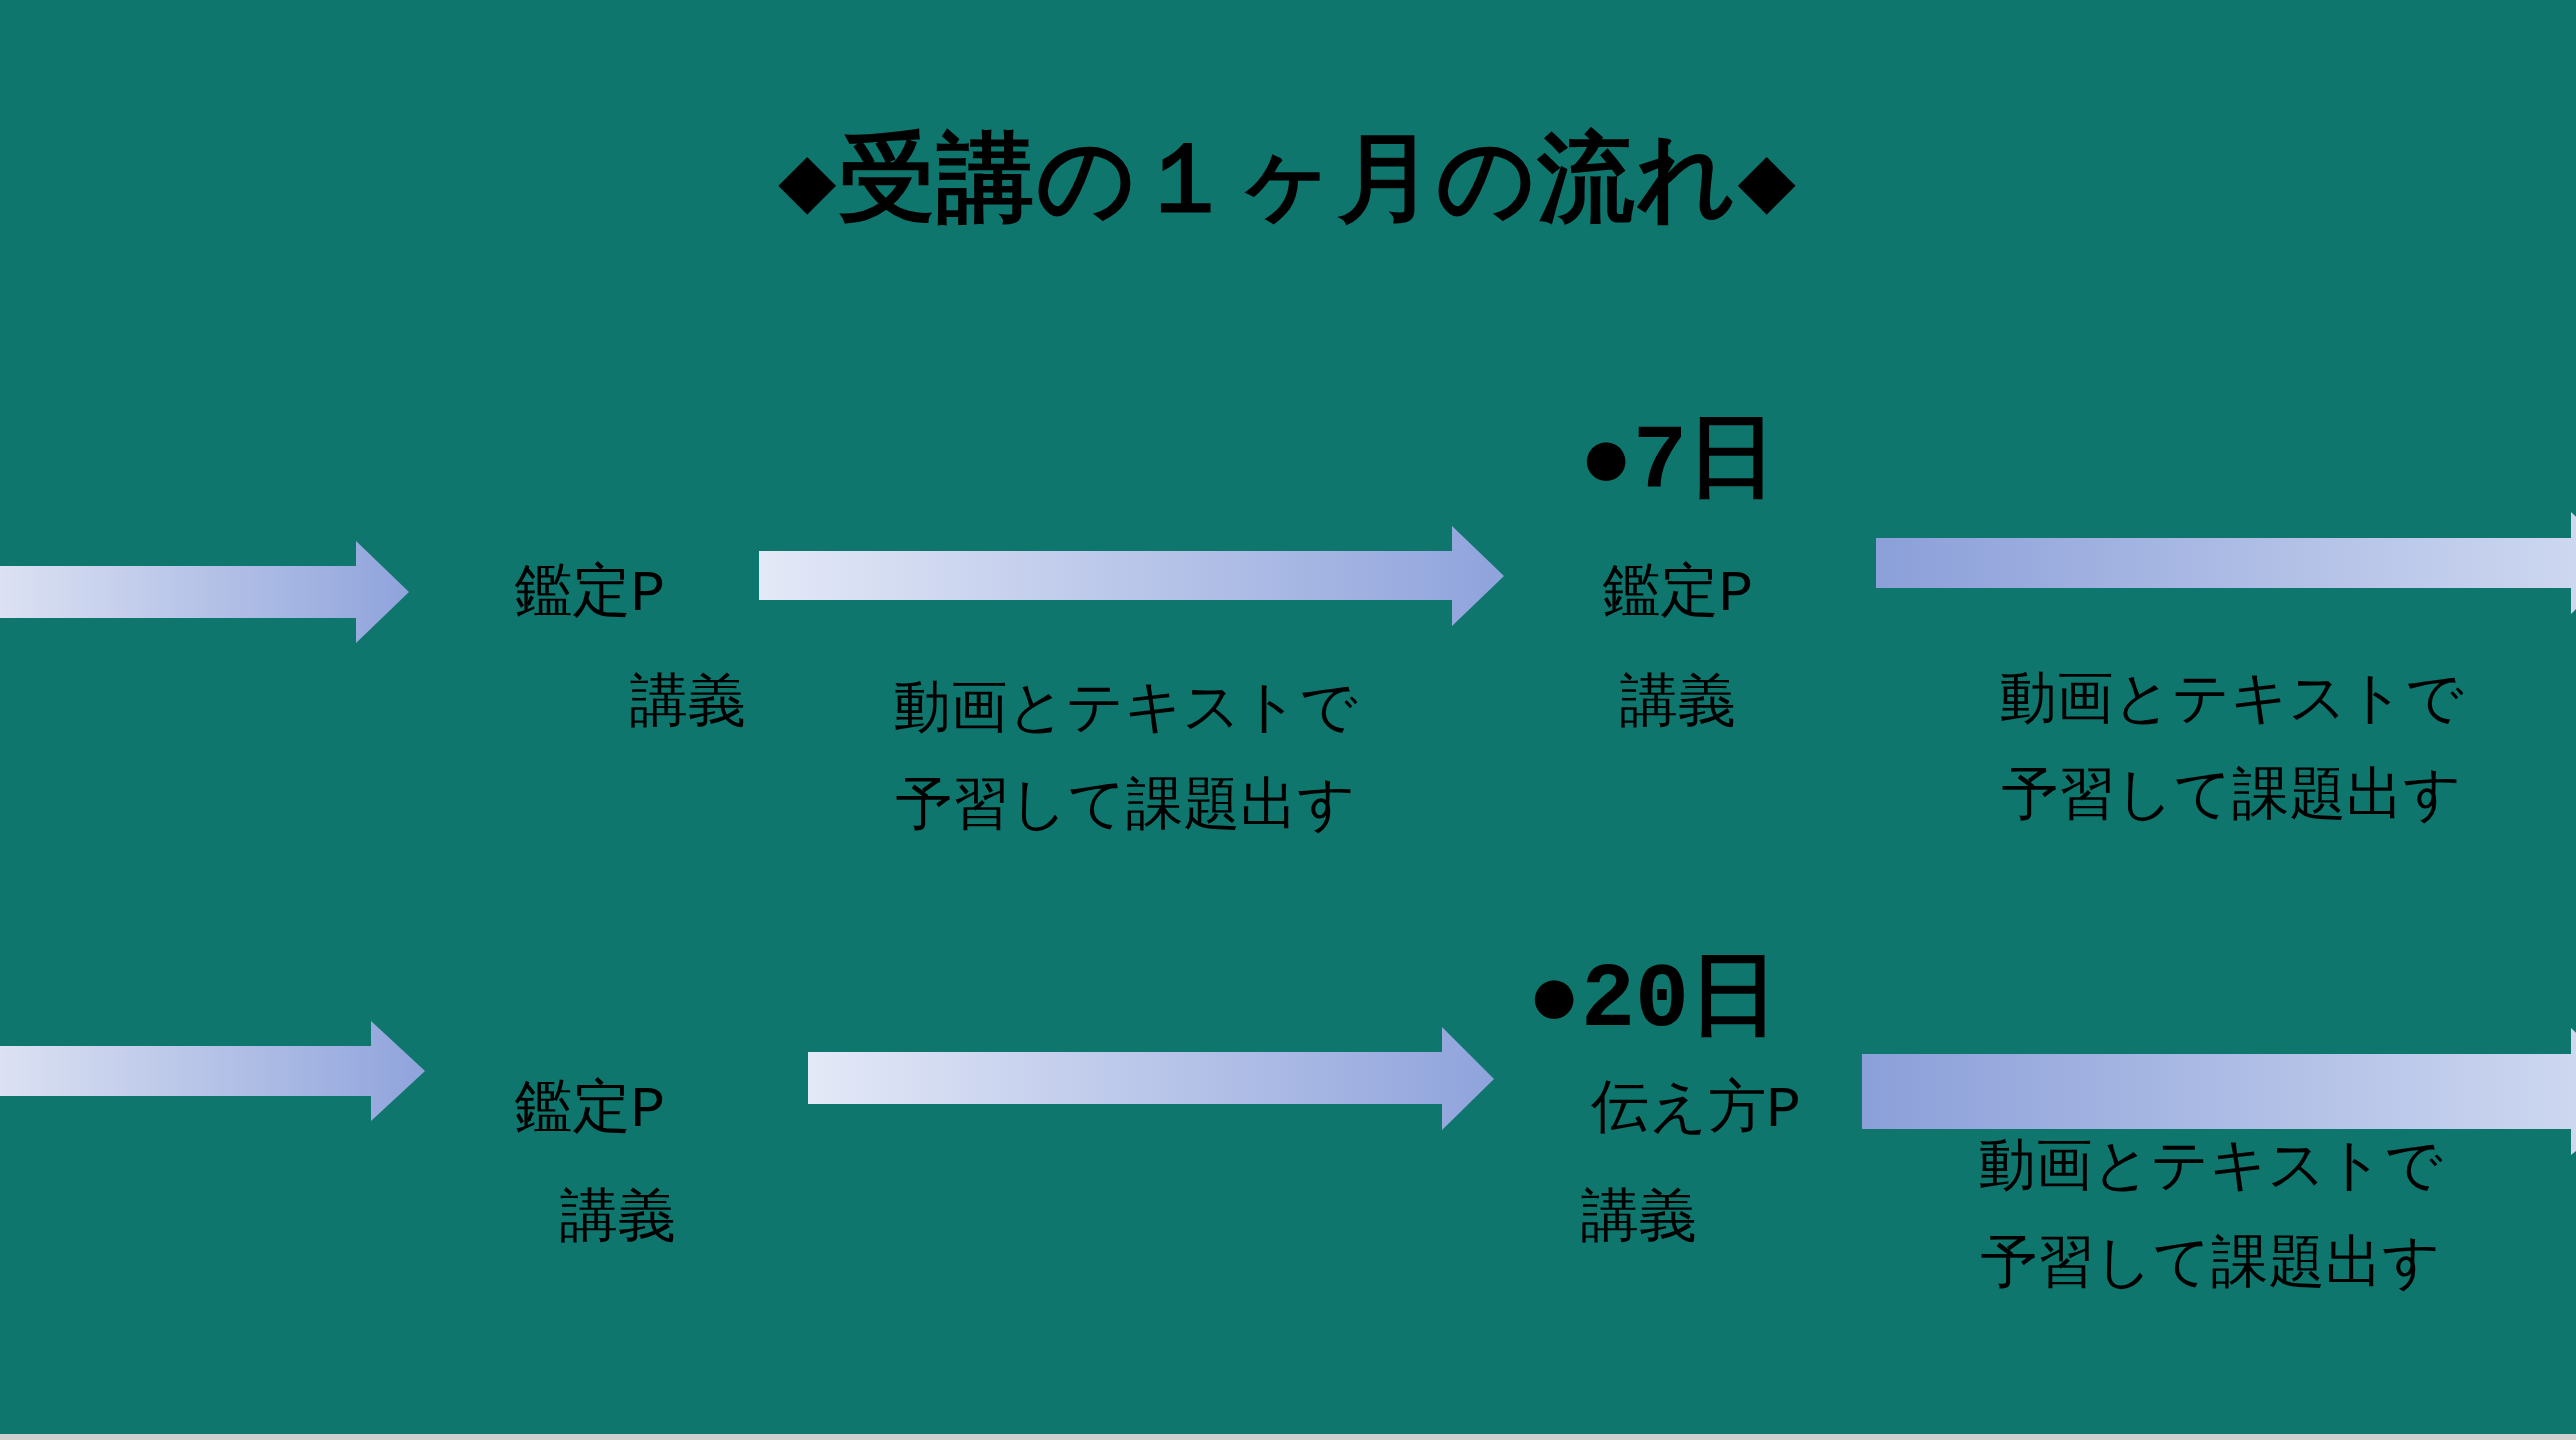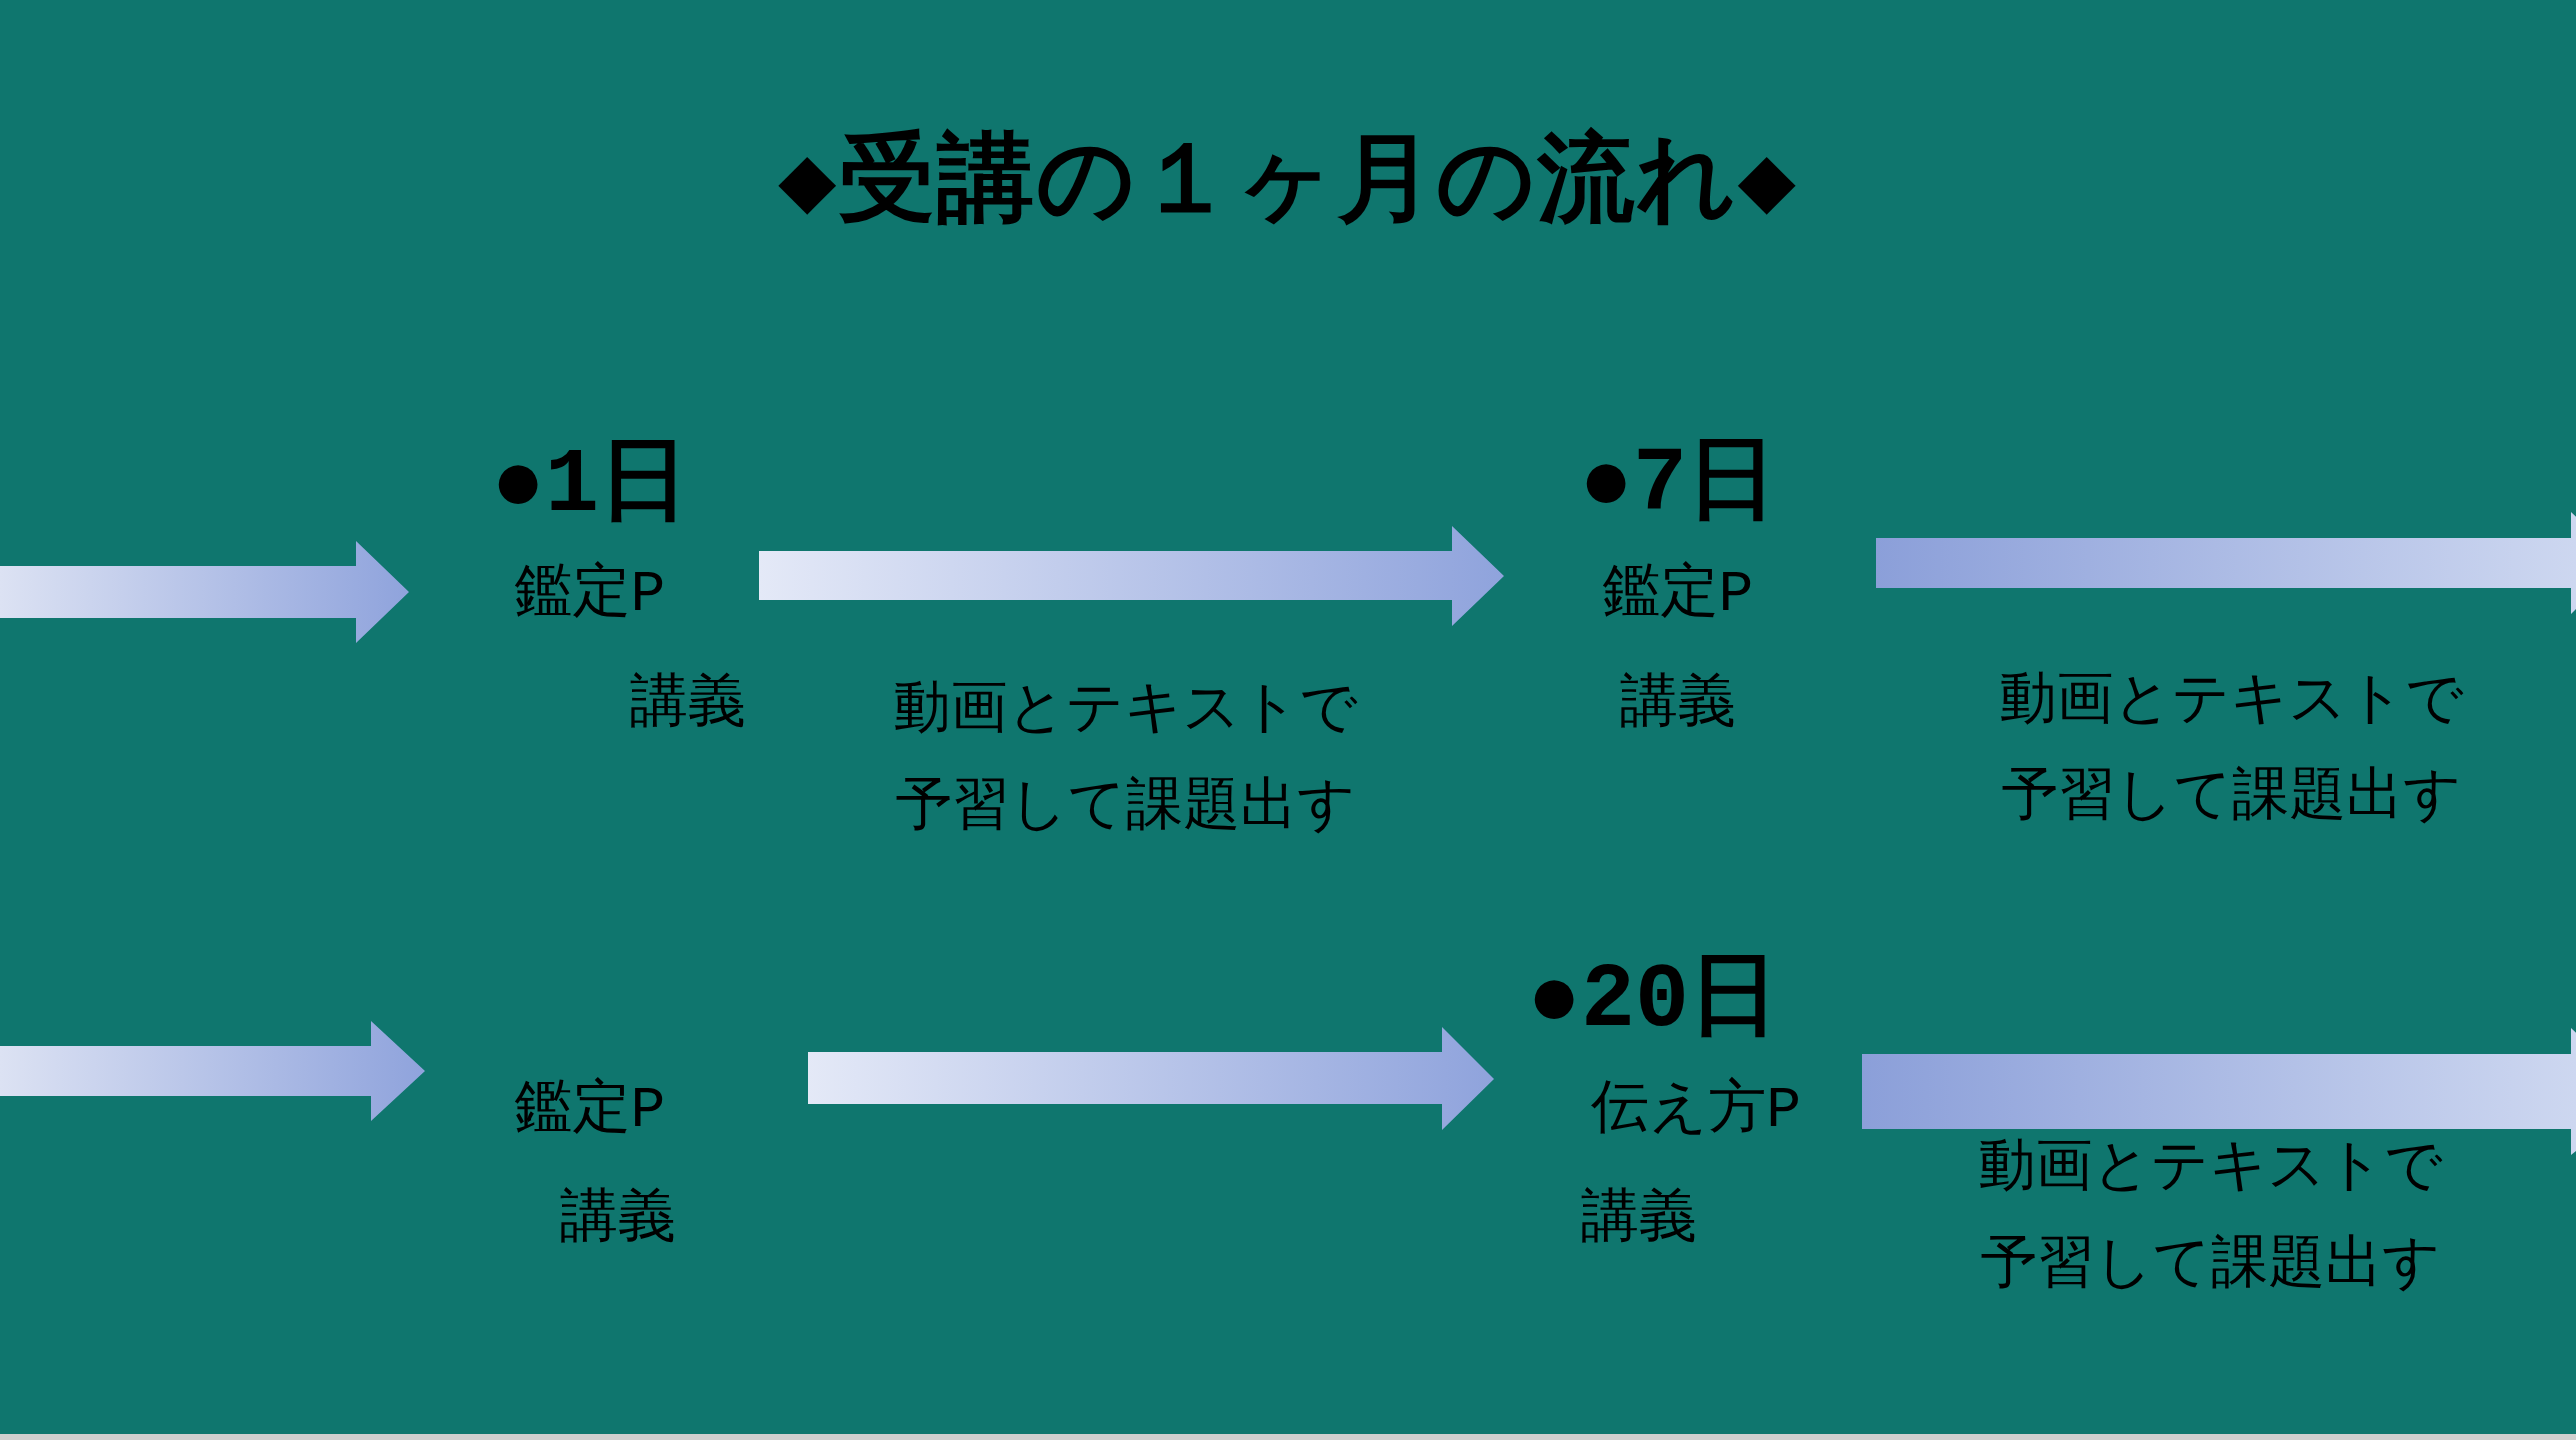--- a/index.html
+++ b/index.html
@@ -54,31 +54,30 @@
 </head>
 <body>
 
 <div id="slide" style="--arrow-light: #dce2f3; --arrow-mid-light: #e4e9f7; --arrow-dark: #8fa3dc; --arrow-right-start: #8b9fd9; --arrow-right-end: #cdd7f0; --bottom-bar: #cfcfcf; color: rgb(0, 0, 0);">
 
   <div class="title" style="left:679px;top:131px;width:1218px;">◆受講の１ヶ月の流れ◆</div>
 
   <div class="arrow ltr" style="left:0;top:541px;width:409px;height:102px;
               clip-path:polygon(0px 25px,356px 25px,356px 0px,409px 51px,356px 102px,356px 77px,0px 77px);"></div>
 
-  <div class="node-line day" style="left:356px;top:431px;">●1日</div>
   <div class="node-line" style="left:356px;top:540px;">鑑定P</div>
   <div class="node-line" style="left:356px;top:650px;transform:translateX(98px);">講義</div>
 
   <div class="arrow ltr-mid" style="left:759px;top:526px;width:745px;height:100px;
               clip-path:polygon(0px 25px,693px 25px,693px 0px,745px 50px,693px 100px,693px 74px,0px 74px);"></div>
 
   <div class="caption-line" style="left:751px;top:663px;">動画とテキストで</div>
   <div class="caption-line" style="left:751px;top:760px;">予習して課題出す</div>
 
-  <div class="node-line day" style="left:1444px;top:430px;">●7日</div>
+  <div class="node-line day" style="left:1444px;top:408px;">●7日</div>
   <div class="node-line" style="left:1444px;top:540px;">鑑定P</div>
   <div class="node-line" style="left:1444px;top:650px;">講義</div>
 
   <div class="arrow fade" style="left:1876px;top:512px;width:700px;height:102px;
               clip-path:polygon(0px 26px,695px 26px,695px 0px,700px 4.7px,700px 97px,695px 102px,695px 76px,0px 76px);"></div>
 
   <div class="caption-line" style="left:1857px;top:654px;">動画とテキストで</div>
   <div class="caption-line" style="left:1857px;top:750px;">予習して課題出す</div>
 
   <div class="arrow ltr" style="left:0;top:1021px;width:425px;height:100px;

